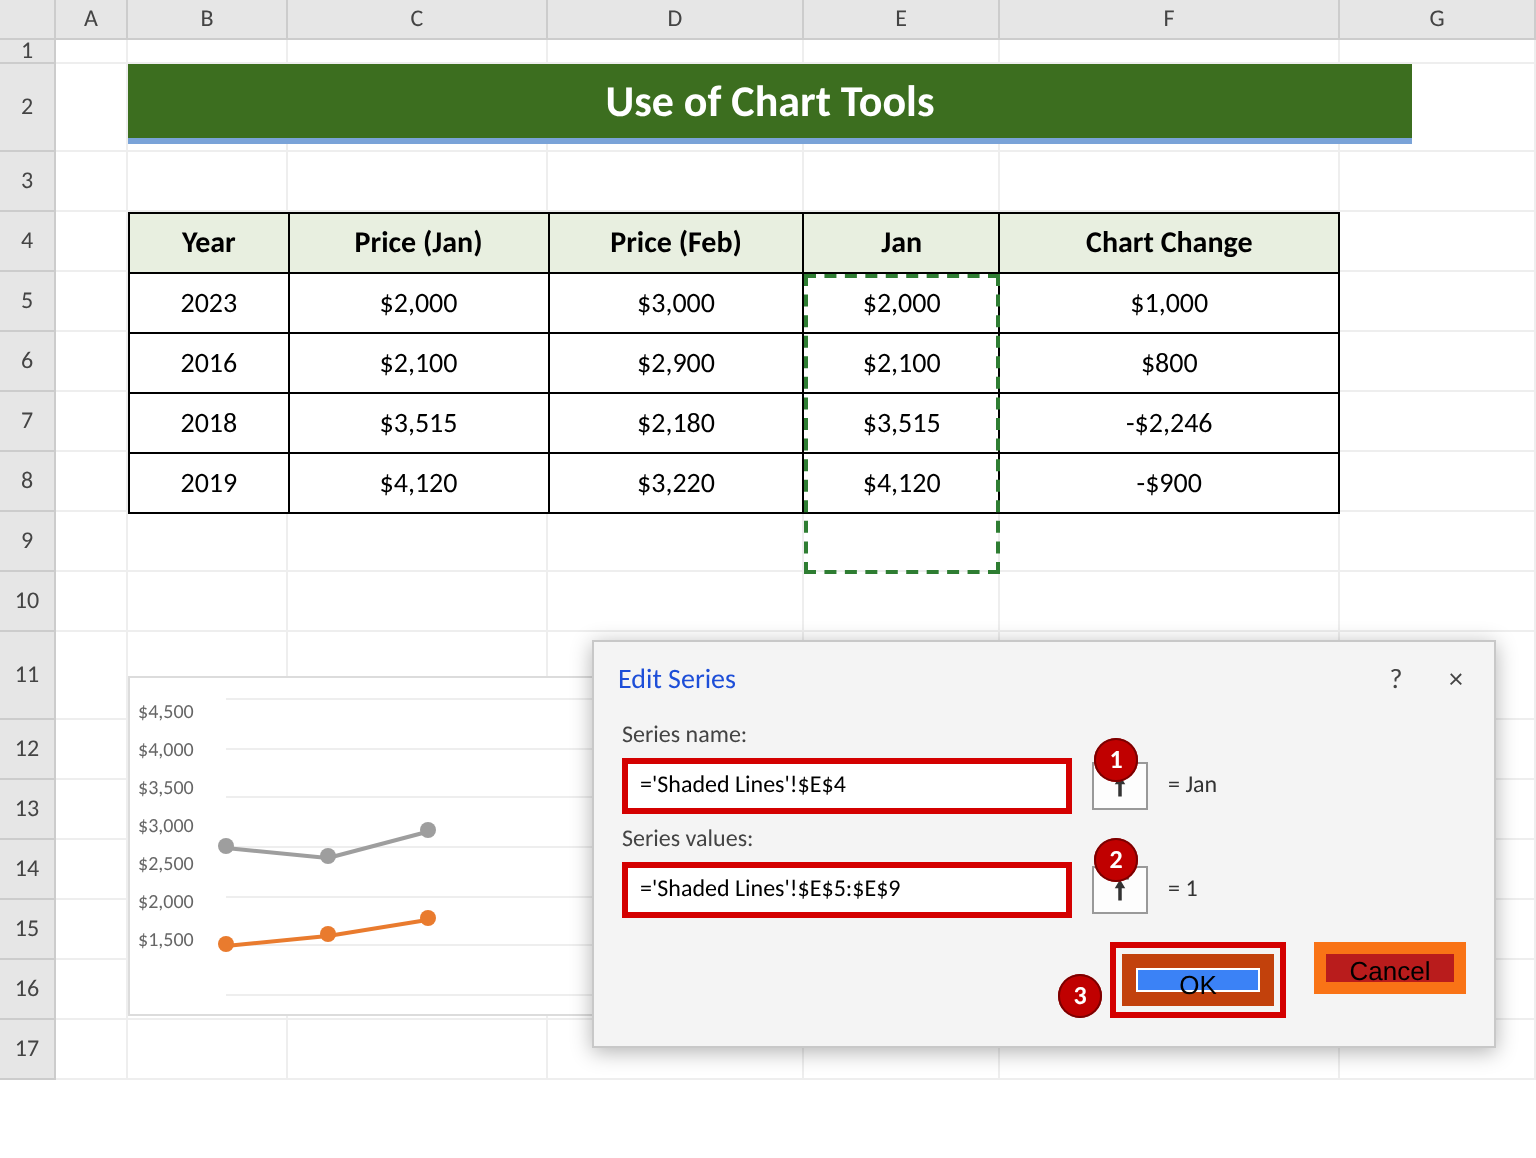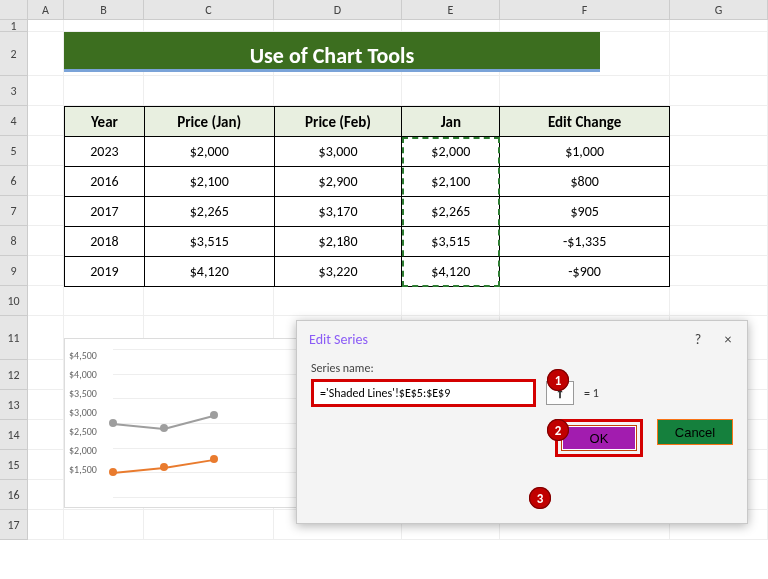--- a/index.html
+++ b/index.html
@@ -28,27 +28,27 @@
   .cell { border-right:1px solid #eee; border-bottom:1px solid #eee; height:100%; }
 
   
   .cA{width:36px;} .cB{width:80px;} .cC{width:130px;} .cD{width:128px;} .cE{width:98px;} .cF{width:170px;} .cG{width:98px;}
 
   
   .banner {
     position:absolute;
     left: 64px; 
     top: 32px;  
-    width: 536px; 
+    width: 642px; 
     height: 40px;
     background: #3c6e1f;
     color:#fff;
     font-weight:700;
     font-size:22px;
-    display:flex;align-items:flex-end;justify-content:center;
+    display:flex;align-items:center;justify-content:center;
     border-bottom: 3px solid #7aa3d8;
   }
   
   .datatable {
     position:absolute;
     left:64px;
     top:106px;
     border-collapse:collapse;
     width:606px;
   }
@@ -90,33 +90,33 @@
   .dialog {
     position:absolute;
     left:296px; top:320px;
     width:452px; height:204px;
     background:#f4f4f4;
     border:1px solid #c8c8c8;
     box-shadow:0 2px 10px rgba(0,0,0,.3);
     font-size:12px;
   }
   .dialog .titlebar { display:flex; align-items:center; justify-content:flex-start; padding:6px 4px 0 12px; height:30px;}
-  .dialog .tt { font-size:14px; color:#8b5cf6; flex:1;}
+  .dialog .tt { font-size:14px; color:#1d4ed8; flex:1;}
   .dialog .winbtn { width:30px; text-align:center; font-size:14px; color:#444; cursor:pointer;}
   .dialog .body { padding:4px 0 0 14px;}
   .dialog label { display:block; margin:6px 0 4px; color:#444;}
   .fieldrow { display:flex; align-items:center; gap:10px;}
   .fieldbox { width:225px; display:flex; align-items:center; border:3px solid #d40000; background:#fff;}
   .fieldbox input { flex:1; border:none; outline:none; padding:4px 6px; font-family:inherit; font-size:12px; background:transparent;}
   .refbtn { width:28px; height:24px; border:1px solid #999; background:#fdfdfd; display:inline-flex;align-items:center;justify-content:center; cursor:pointer;}
   .refbtn svg { width:14px; height:14px;}
   .eqtxt { color:#333; font-size:12px;}
   .btnrow { display:flex; justify-content:flex-end; gap:14px; padding:12px 14px;}
-  .btn { min-width:76px; height:26px; border:1px solid #f97316; background:#15803d; cursor:pointer; font-size:13px;}
-  .btn.ok { border:1px solid #c2410c; background:#a21caf; box-shadow:inset 0 0 0 1px #fff;}
+  .btn { min-width:76px; height:26px; border:6px solid #f97316; background:#b91c1c; cursor:pointer; font-size:13px;}
+  .btn.ok { border:7px solid #c2410c; background:#3b82f6; box-shadow:inset 0 0 0 1px #fff;}
   .okwrap { padding:3px; border:3px solid #d40000; display:inline-block;}
 
   
   .callout { position:absolute; width:22px;height:22px;border-radius:50%;background:#c00000;color:#fff;font-weight:700;font-size:13px;display:flex;align-items:center;justify-content:center; box-shadow:0 0 0 1px #7a0000 inset;}
 </style>
 </head>
 <body>
 
 <div class="sheet">
 
@@ -312,49 +312,42 @@
   <span>Use of Chart Tools</span>
 </div>
 
 <table class="datatable">
   <tbody>
       <tr>
     <th class="wB">Year</th>
     <th class="wC">Price (Jan)</th>
     <th class="wD">Price (Feb)</th>
     <th class="wE">Jan</th>
-    <th class="wF">Edit Change</th>
+    <th class="wF">Chart Change</th>
   </tr>
   <tr>
     <td>2023</td>
     <td>$2,000</td>
     <td>$3,000</td>
     <td>$2,000</td>
     <td>$1,000</td>
   </tr>
   <tr>
     <td>2016</td>
     <td>$2,100</td>
     <td>$2,900</td>
     <td>$2,100</td>
     <td>$800</td>
   </tr>
   <tr>
-    <td>2017</td>
-    <td>$2,265</td>
-    <td>$3,170</td>
-    <td>$2,265</td>
-    <td>$905</td>
-  </tr>
-  <tr>
     <td>2018</td>
     <td>$3,515</td>
     <td>$2,180</td>
     <td>$3,515</td>
-    <td>-$1,335</td>
+    <td>-$2,246</td>
   </tr>
   <tr>
     <td>2019</td>
     <td>$4,120</td>
     <td>$3,220</td>
     <td>$4,120</td>
     <td>-$900</td>
   </tr>
 </tbody>
   </table>
@@ -393,21 +386,34 @@
 </div>
 
 <div class="dialog">
   <div class="titlebar">
     <span class="tt">Edit Series</span>
     <span class="winbtn">?</span>
     <span class="winbtn">×</span>
   </div>
   <div class="body">
     <label><span>Series name:</span></label>
-
+    <div class="fieldrow">
+      <div class="fieldbox">
+        <input value="='Shaded Lines'!$E$4" style="">
+      </div>
+      <span class="refbtn">
+        <svg viewBox="0 0 16 16">
+            <path d="M8 2 L5 7 H7 V14 H9 V7 H11 Z" fill="#333"></path>
+            <rect x="3" y="1" width="10" height="1" fill="#333"></rect>
+          </svg>
+      </span>
+      <span class="eqtxt">=  Jan</span>
+    </div>
+
+    <label><span>Series values:</span></label>
     <div class="fieldrow">
       <div class="fieldbox">
         <input value="='Shaded Lines'!$E$5:$E$9" style="">
       </div>
       <span class="refbtn">
         <svg viewBox="0 0 16 16">
             <path d="M8 2 L5 7 H7 V14 H9 V7 H11 Z" fill="#333"></path>
             <rect x="3" y="1" width="10" height="1" fill="#333"></rect>
           </svg>
       </span>

